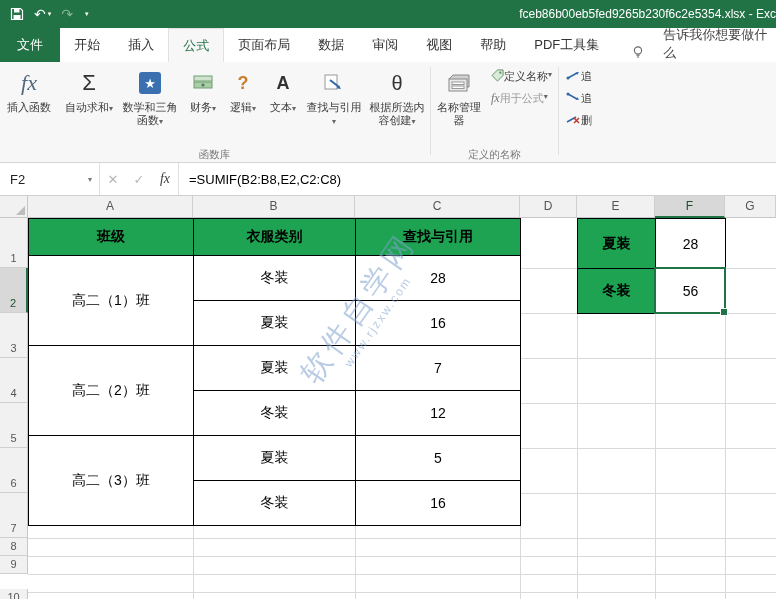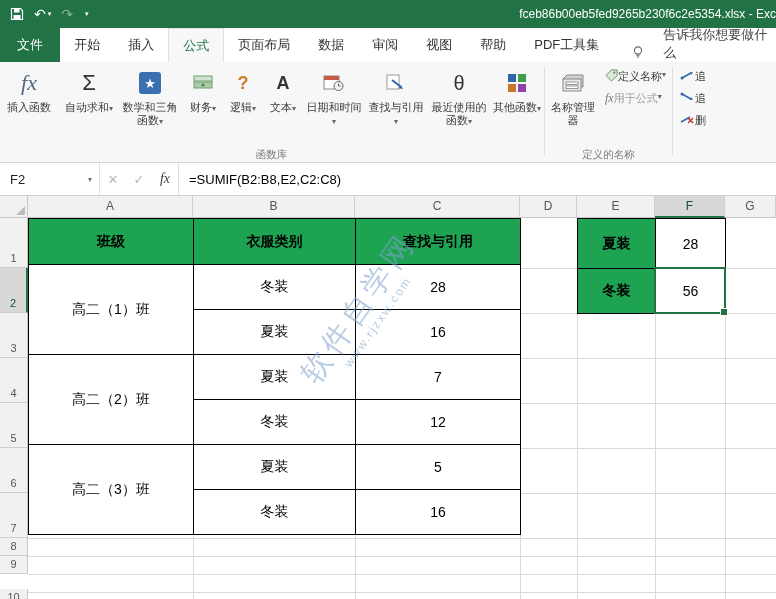--- a/index.html
+++ b/index.html
@@ -187,54 +187,32 @@
         </div>
         <div class="bigbtn" style="width:40px">
           <div class="bicon">
               <span class="glyph" style="font-size:18px;font-weight:bold">A</span>
             </div>
           <div class="blabel"><span>文本</span><span class="caret">▾</span></div>
         </div>
         <div class="bigbtn" style="width:62px">
           <div class="bicon">
             <svg width="22" height="20" viewBox="0 0 22 20">
-                <rect x="1" y="3" width="15" height="13" fill="#fff" stroke="#888"></rect>
-                <rect x="1" y="3" width="15" height="4" fill="#c75b4a"></rect>
-                <circle cx="15.5" cy="13" r="4.5" fill="#f4f4f4" stroke="#666"></circle>
-                <path d="M15.5 10.5 v2.5 h2" stroke="#666" fill="none"></path>
-              </svg>
-          </div>
-          <div class="blabel"><span>日期和时间</span><span class="caret">▾</span></div>
-        </div>
-        <div class="bigbtn" style="width:62px">
-          <div class="bicon">
-            <svg width="22" height="20" viewBox="0 0 22 20">
                 <rect x="2" y="2" width="12" height="14" fill="#fff" stroke="#999"></rect>
                 <path d="M7 7 L16 14" stroke="#2e66a8" stroke-width="2"></path>
                 <path d="M18 16 l-4.5 -.8 2.6 -2.6 z" fill="#2e66a8"></path>
               </svg>
           </div>
           <div class="blabel"><span>查找与引用</span><span class="caret">▾</span></div>
         </div>
         <div class="bigbtn" style="width:64px">
           <div class="bicon">
               <span class="glyph" style="font-size:20px">θ</span>
             </div>
-          <div class="blabel"><span>最近使用的函数</span><span class="caret">▾</span></div>
-        </div>
-        <div class="bigbtn" style="width:52px">
-          <div class="bicon">
-            <svg width="20" height="20" viewBox="0 0 20 20">
-                <rect x="1" y="1" width="8" height="8" fill="#2e66a8"></rect>
-                <rect x="11" y="1" width="8" height="8" fill="#3f9e49"></rect>
-                <rect x="1" y="11" width="8" height="8" fill="#c9762b"></rect>
-                <rect x="11" y="11" width="8" height="8" fill="#8e44ad"></rect>
-              </svg>
-          </div>
-          <div class="blabel"><span>其他函数</span><span class="caret">▾</span></div>
+          <div class="blabel"><span>根据所选内容创建</span><span class="caret">▾</span></div>
         </div>
       </div>
       <div class="rgroup-label">函数库</div>
     </div>
 
     <div class="rsep"></div>
 
     <div class="rgroup">
       <div class="rgroup-content">
         <div class="bigbtn" style="width:54px">
@@ -365,21 +343,21 @@
     <div class="rowhdr" style="top:360px;height:18px">9</div>
     <div class="rowhdr" style="top:393px;height:18px">10</div>
 
     <table class="sheet-table" style="left:28px;top:22px;width:492px">
       <colgroup>
           <col style="width:165px">
           <col style="width:162px">
           <col style="width:165px">
         </colgroup>
       <tbody>
-        <tr style="height:46px">
+        <tr style="height:37px">
           <td class="ghead">班级</td>
           <td class="ghead">衣服类别</td>
           <td class="ghead">查找与引用</td>
         </tr>
         <tr style="height:45px">
           <td rowspan="2">高二（1）班</td>
           <td>冬装</td>
           <td>28</td>
         </tr>
         <tr style="height:45px">

